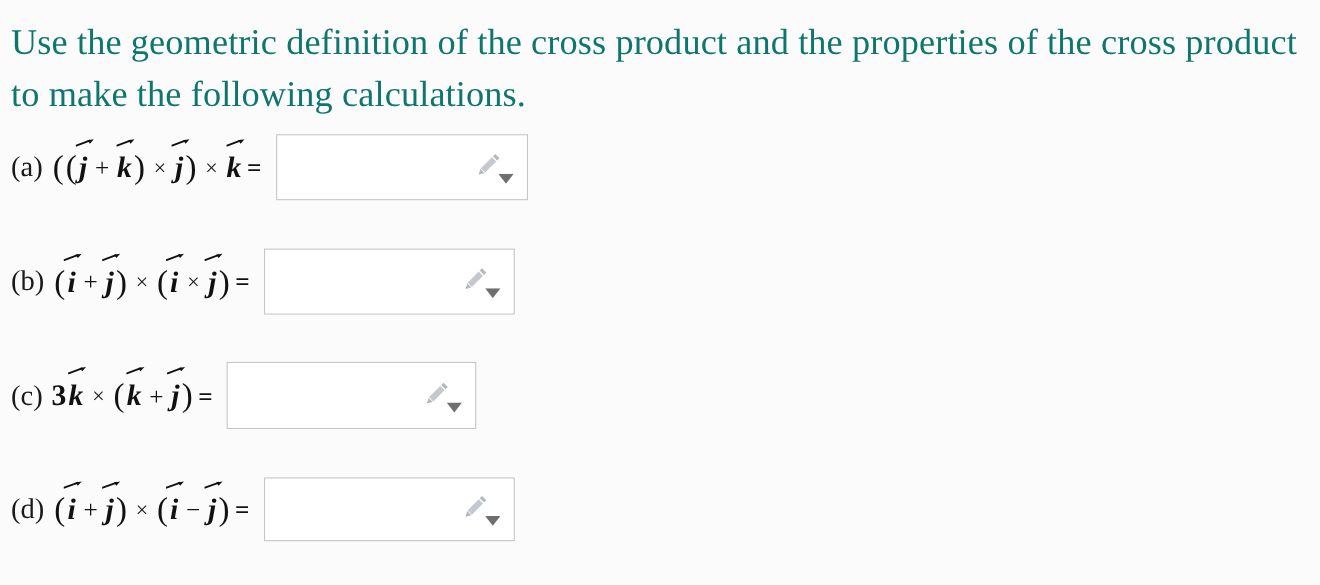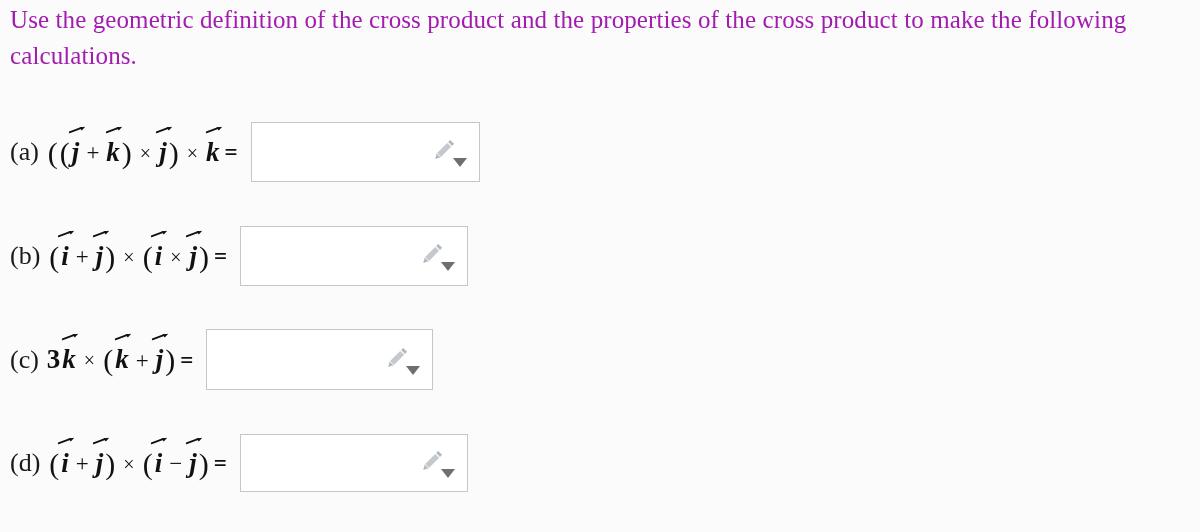--- a/index.html
+++ b/index.html
@@ -19,26 +19,26 @@
   .page {
     position: relative;
     width: 1200px;
     height: 532px;
   }
 
   
   .prompt {
     position: absolute;
     left: 10px;
-    top: 2px;
+    top: 16px;
     width: 1170px;
-    font-size: 25px;
+    font-size: 33px;
     line-height: 1.42;
     letter-spacing: 0.1px;
-    color: #a21caf;
+    color: #0f766e;
   }
 
   
   .qrow {
     position: absolute;
     display: flex;
     align-items: center;
     white-space: nowrap;
   }
   .qrow.a { left: 10px; top: 122px; }

